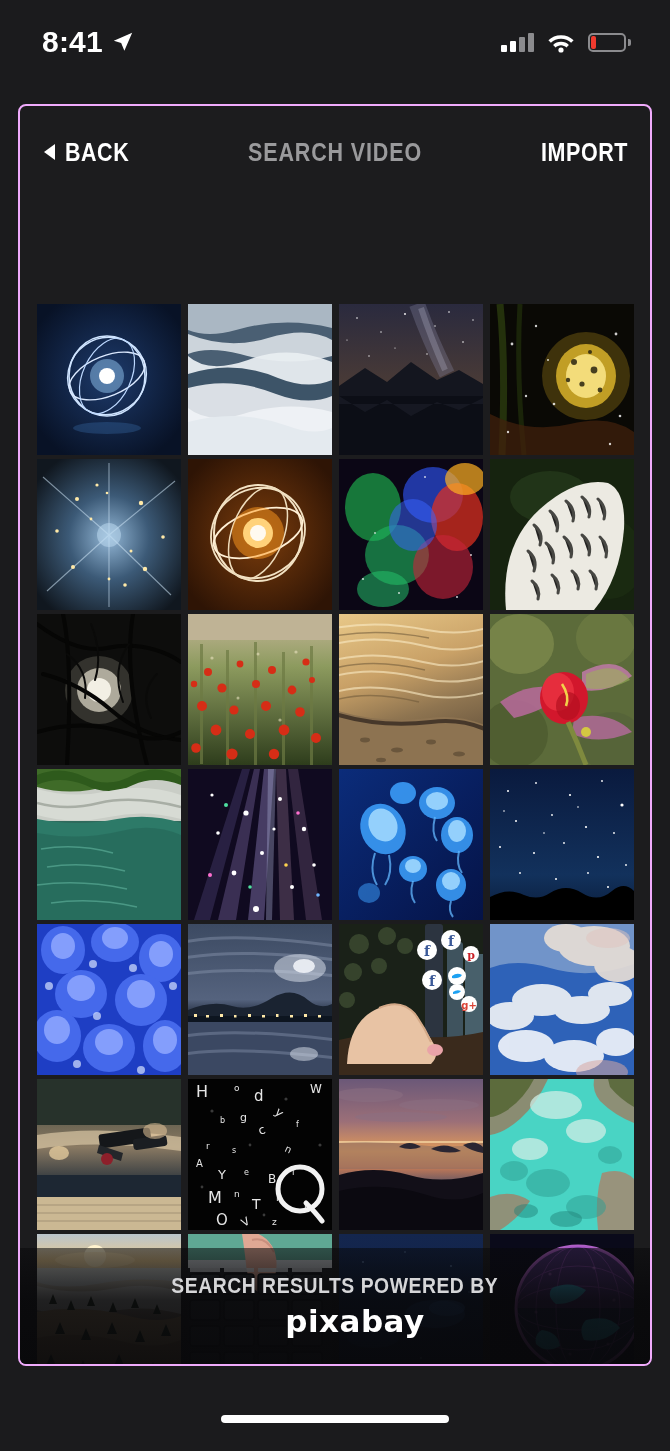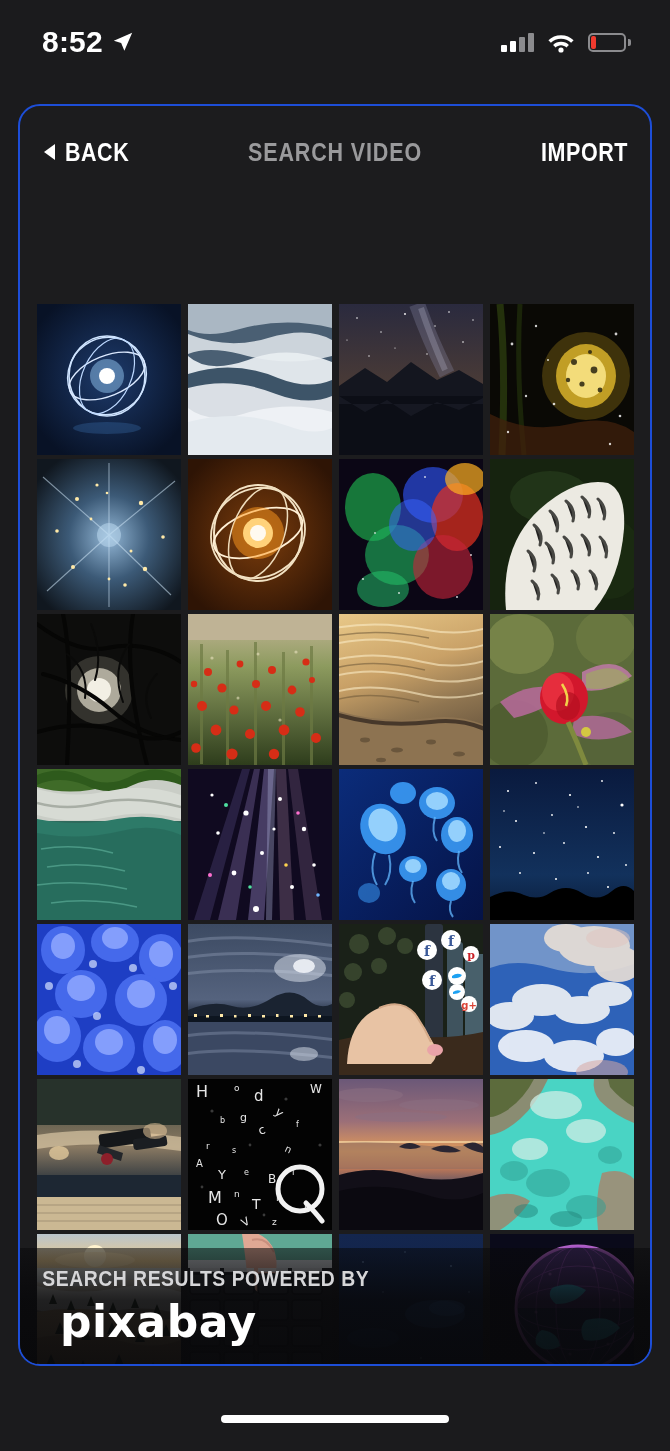--- a/index.html
+++ b/index.html
@@ -41,22 +41,22 @@
   }
   .battery .fill {
     position:absolute; left:3px; top:3px; bottom:3px; width:5px;
     background:#f03a2e; border-radius:2px;
   }
 
   
   .app-frame {
     position:absolute; left:18px; top:104px;
     width:634px; height:1262px;
-    border:2px solid #1d4ed8;
-    border-radius:22px;
+    border:2px solid #f0abfc;
+    border-radius:8px;
     background:#1c1c1e;
     overflow:hidden;
   }
 
   
   .app-header {
     position:absolute; top:0; left:0; width:100%; height:92px;
     display:flex; align-items:center; justify-content:space-between;
     padding:0 22px 0 24px;
   }
@@ -114,47 +114,47 @@
     width:144px; height:151px;
     overflow:hidden; position:relative;
     background:#101014;
   }
   .tile .art { position:absolute; inset:0; }
 
   
   .footer-overlay {
     position:absolute; left:0; bottom:0; width:100%; height:116px;
     background:linear-gradient(to bottom, rgba(8,8,10,0.55) 0%, rgba(8,8,10,0.88) 45%, rgba(8,8,10,0.94) 100%);
-    display:flex; flex-direction:column; align-items:flex-start; justify-content:center;
+    display:flex; flex-direction:column; align-items:center; justify-content:center;
     gap:4px; pointer-events:none;
   }
   .powered-text {
     color:#d6d6d8; font-size:22px; font-weight:bold; letter-spacing:0.6px;
     transform:scaleX(0.88);
     font-family:"Liberation Sans", sans-serif;
   }
   .pixabay-logo {
-    color:#fff; font-size:44px; font-weight:bold; letter-spacing:0.5px;
+    color:#fff; font-size:31px; font-weight:bold; letter-spacing:0.5px;
     font-family:"DejaVu Sans", sans-serif;
     margin-left:40px;
   }
 
   
   .home-indicator {
     position:absolute; left:50%; transform:translateX(-50%);
     bottom:28px; width:228px; height:8px;
     background:#fff; border-radius:5px;
   }
 </style>
 </head>
 <body>
 
 <div class="status-bar">
   <div class="status-left">
-    <span class="status-time">8:52</span>
+    <span class="status-time">8:41</span>
     <svg class="loc-arrow" viewBox="0 0 24 24">
       <path d="M22 2 L2 10.5 L10 13 L13.5 21.5 Z" fill="#ffffff"></path>
     </svg>
   </div>
   <div class="status-right">
     <span class="signal">
       <i class="b1"></i>
         <i class="b2"></i>
         <i class="b3"></i>
         <i class="b4"></i>

